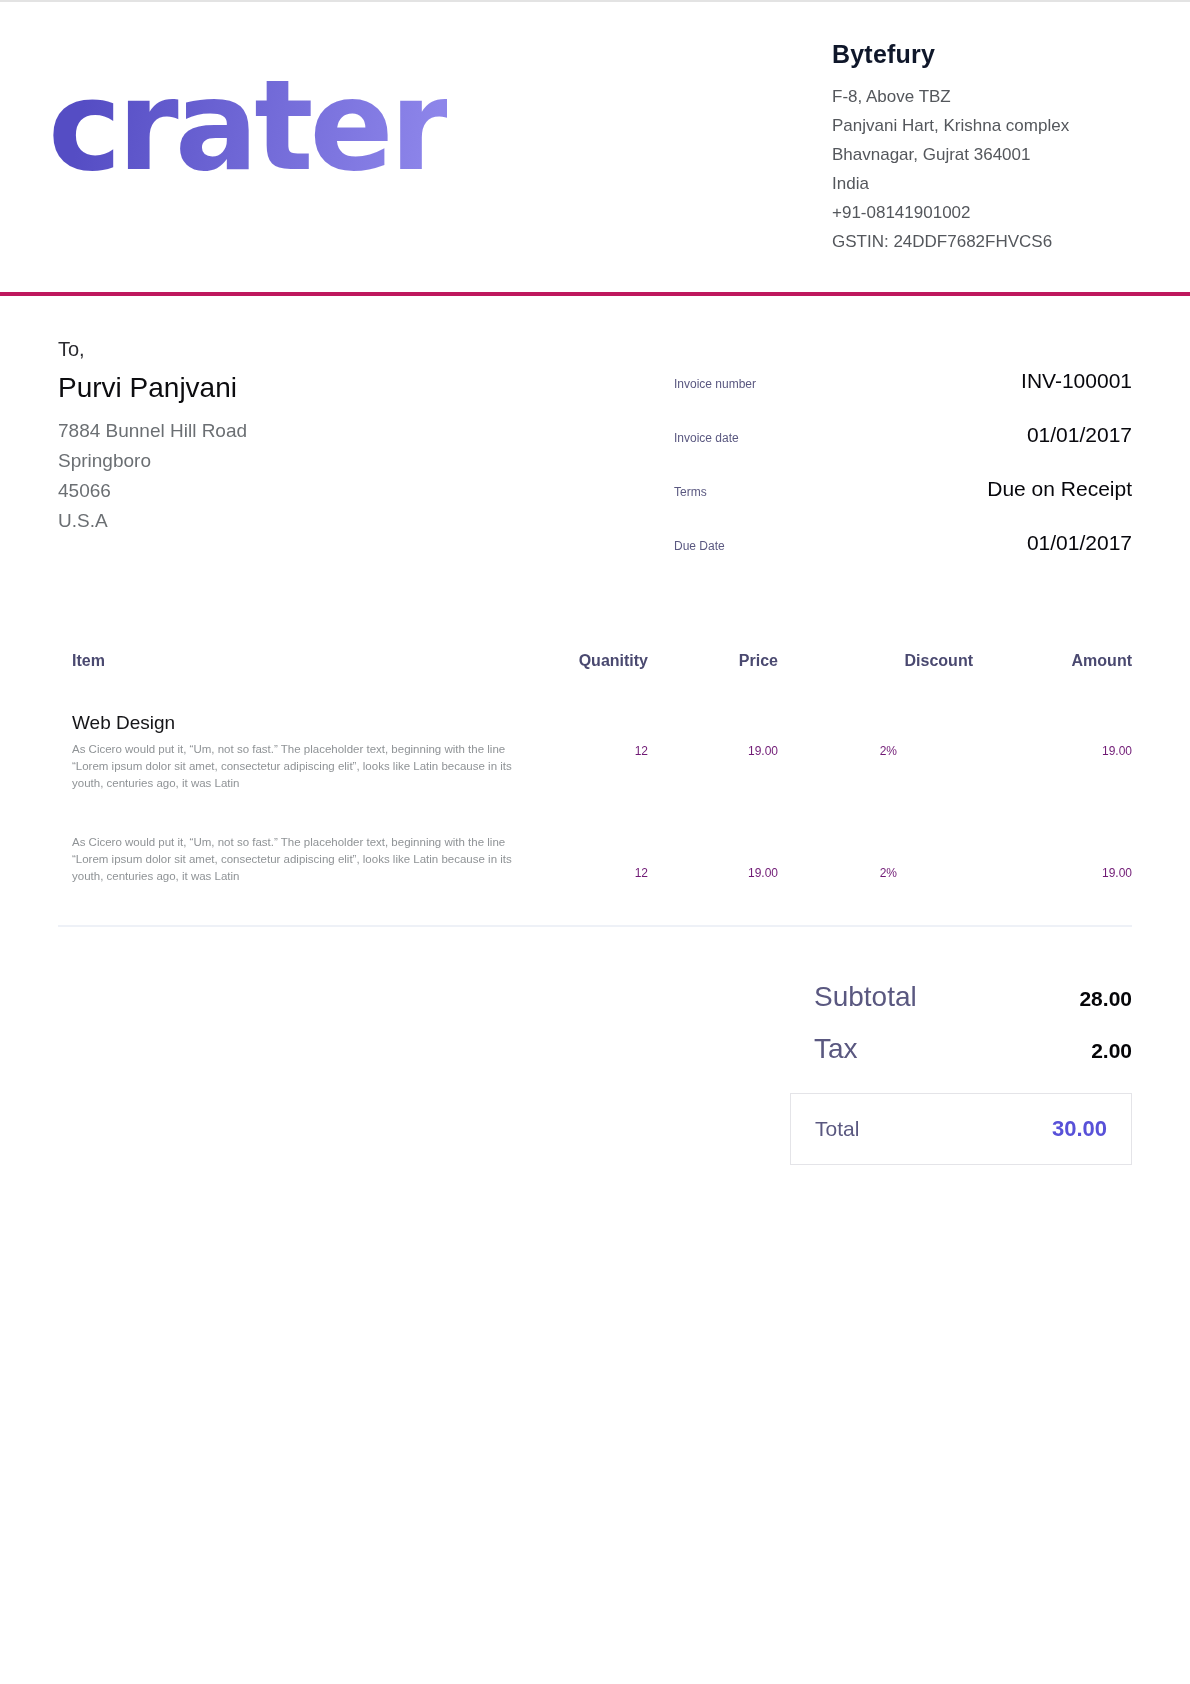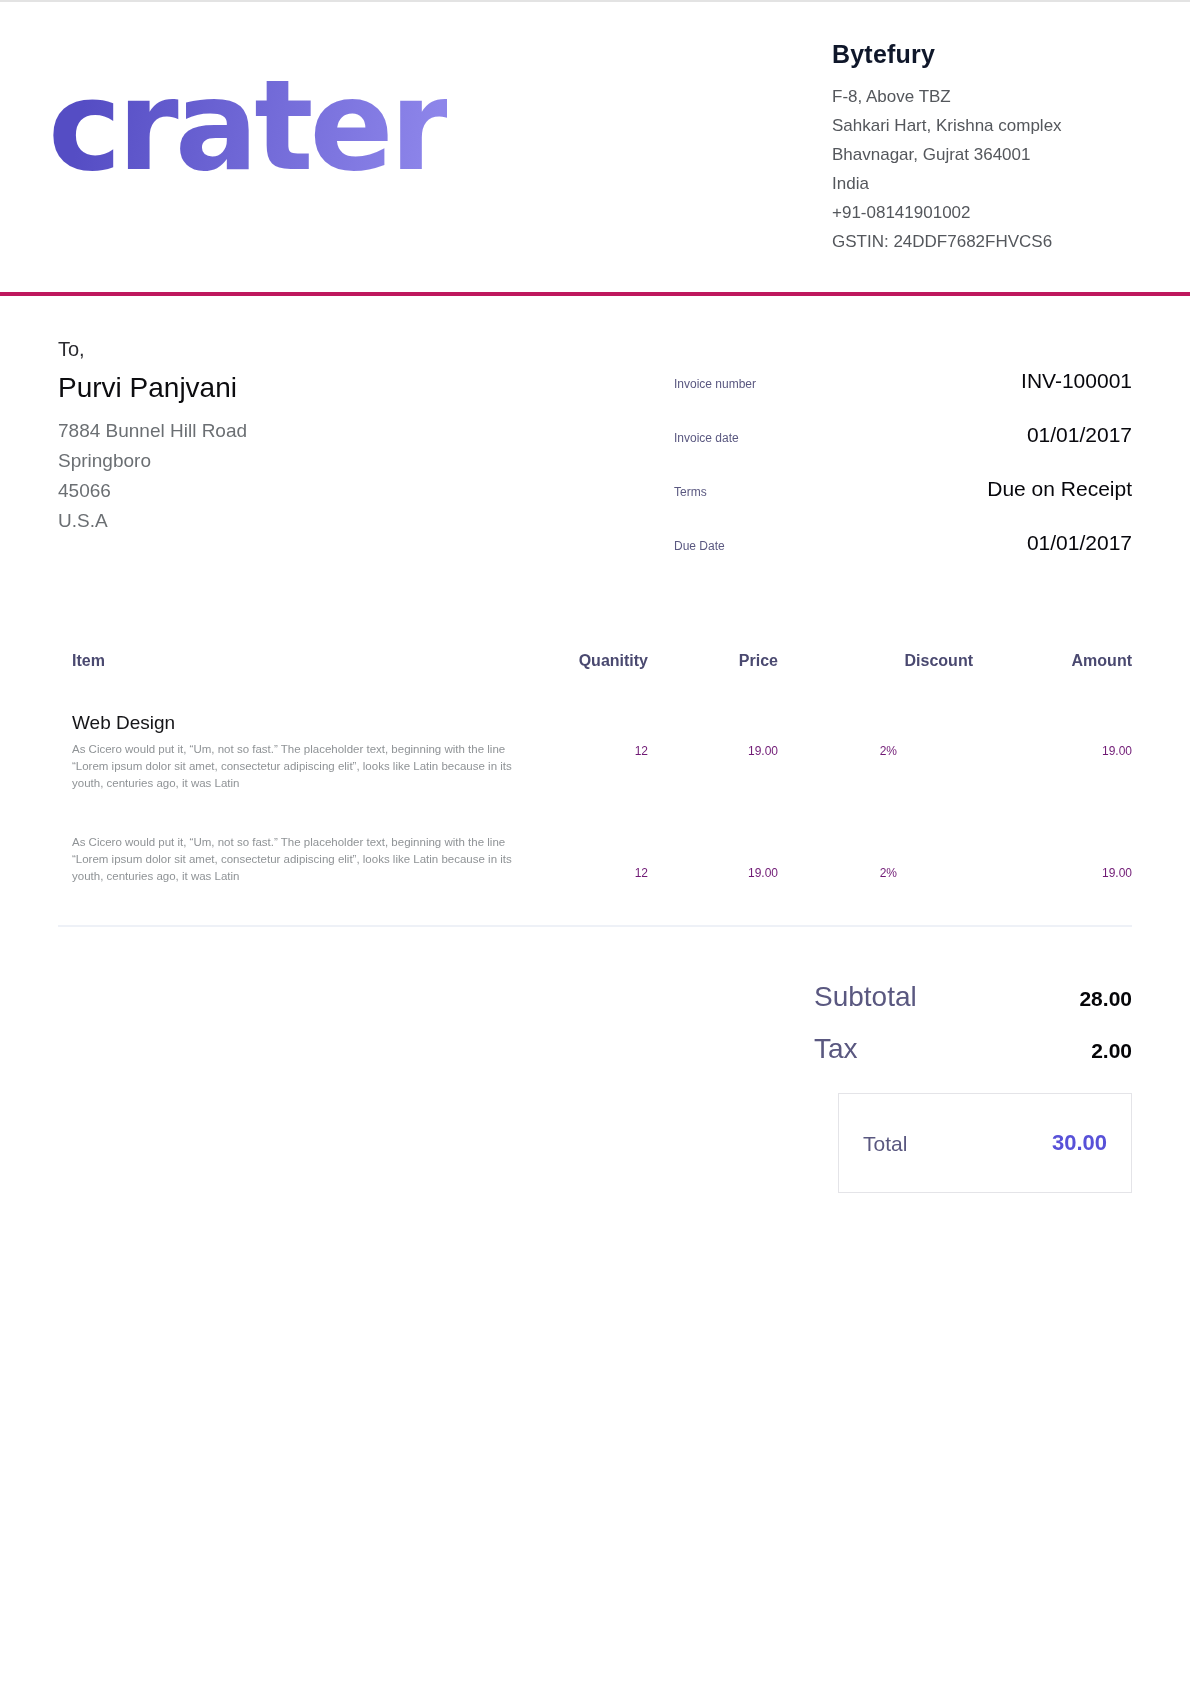--- a/index.html
+++ b/index.html
@@ -114,40 +114,39 @@
     display: flex;
     justify-content: space-between;
     align-items: baseline;
     padding: 10px 0 10px 24px;
   }
   .totals-label { font-size: 28px; color: #5a5880; }
   .totals-value { font-size: 21px; font-weight: 700; color: #050508; }
   .total-box {
     margin-top: 18px;
     border: 1px solid #e4e4e8;
-    padding: 36px 24px;
-    display: flex;
-    justify-content: space-between;
-    align-items: flex-end;
-    margin-left: 48px;
+    padding: 22px 24px;
+    display: flex;
+    justify-content: space-between;
+    align-items: center;
   }
   .total-box .totals-label { font-size: 21px; }
   .grand-total-value { font-size: 22px; font-weight: 700; color: #5851d8; }
 </style>
 </head>
 <body>
 
 <div class="page">
 
   <div class="header">
     <div class="logo">crater</div>
     <div class="company">
       <div class="company-name">Bytefury</div>
       <div class="company-line">F-8, Above TBZ</div>
-      <div class="company-line">Sahkari Hart, Krishna complex</div>
+      <div class="company-line">Panjvani Hart, Krishna complex</div>
       <div class="company-line">Bhavnagar, Gujrat 364001</div>
       <div class="company-line">India</div>
       <div class="company-line">+91-08141901002</div>
       <div class="company-line">GSTIN: 24DDF7682FHVCS6</div>
     </div>
   </div>
 
   <div class="billing">
     <div>
       <div class="bill-to-label">To,</div>

